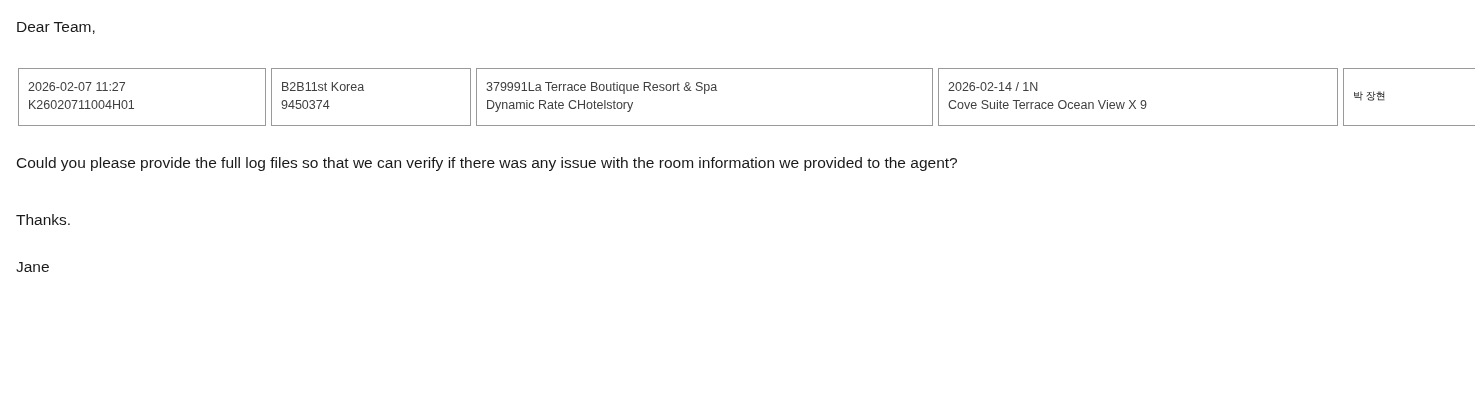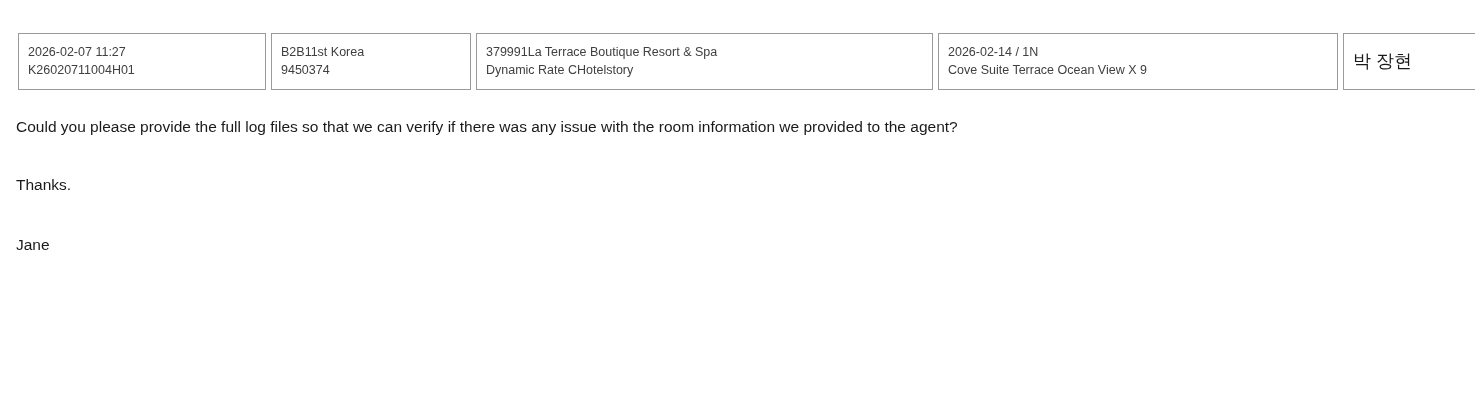--- a/index.html
+++ b/index.html
@@ -47,21 +47,21 @@
     padding: 9px 9px 10px 9px;
     height: 34px;
   }
   .cell-line {
     font-size: 12.5px;
     line-height: 1.45;
     color: #404040;
     white-space: pre;
   }
   .cell-single {
-    font-size: 18px;
+    font-size: 10px;
     line-height: 1.4;
     color: #1a1a1a;
     white-space: pre;
   }
   .col-1 { width: 228px; }
   .col-2 { width: 180px; }
   .col-3 { width: 437px; }
   .col-4 { width: 380px; }
   .col-5 { width: 117px; }
   .body-para {
@@ -71,28 +71,29 @@
     margin-top: 19px;
     font-style: italic;
   }
   .closing {
     margin-top: 41px;
   }
   .closing .line + .line {
     margin-top: 11px;
   }
   .signature {
-    margin-top: 44px;
+    margin-top: 31px;
   }
 </style>
 </head>
 <body>
 
 <div class="page">
 
+  <div class="line greeting">Dear Team,</div>
 
 
   <table class="booking-table">
     <tbody>
         <tr>
       <td class="col-1">
         <div class="cell-line">2026-02-07 11:27</div>
         <div class="cell-line">K26020711004H01</div>
       </td>
       <td class="col-2">

